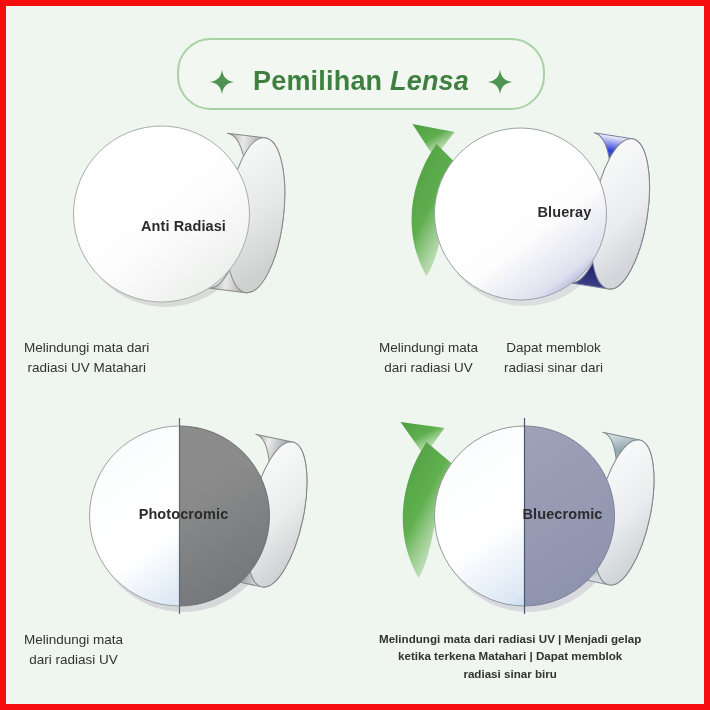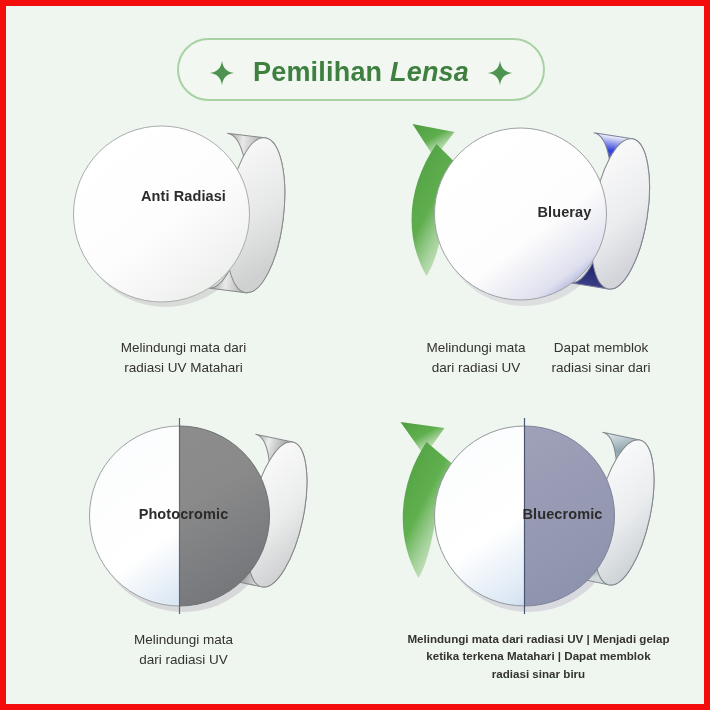--- a/index.html
+++ b/index.html
@@ -29,21 +29,21 @@
     top: 32px;
     left: 0;
     width: 710px;
     display: flex;
     justify-content: center;
   }
   .title-pill {
     display: flex;
     align-items: center;
     gap: 18px;
-    padding: 17px 30px 11px 30px;
+    padding: 26px 30px 11px 30px;
     border: 2px solid #a8d2a4;
     border-radius: 34px;
     background: #f2f8f1;
   }
   .title-text {
     font-size: 27px;
     font-weight: bold;
     color: #3f8040;
     letter-spacing: 0.2px;
     white-space: nowrap;
@@ -90,32 +90,32 @@
     position: absolute;
     left: 0;
     width: 100%;
     text-align: center;
     font-size: 14.5px;
     font-weight: bold;
     color: #2c2c2c;
     letter-spacing: 0.1px;
     pointer-events: none;
   }
-  .cell-1 .lens-label { top: 82px; padding-right: 64px; }
+  .cell-1 .lens-label { top: 112px; padding-right: 64px; }
   .cell-2 .lens-label { top: 98px; padding-right: 46px; padding-left: 26px; }
   .cell-3 .lens-label { top: 100px; padding-right: 72px; }
   .cell-4 .lens-label { top: 100px; padding-right: 56px; padding-left: 24px; }
 
   
   .captions {
     position: absolute;
     left: 0;
     width: 100%;
     display: flex;
-    justify-content: center;
+    justify-content: flex-start;
     gap: 26px;
     box-sizing: border-box;
     padding: 0 18px;
   }
   .cell-1 .captions { top: 232px; }
   .cell-2 .captions { top: 232px; }
   .cell-3 .captions { top: 224px; }
   .cell-4 .captions { top: 224px; }
 
   .caption {

